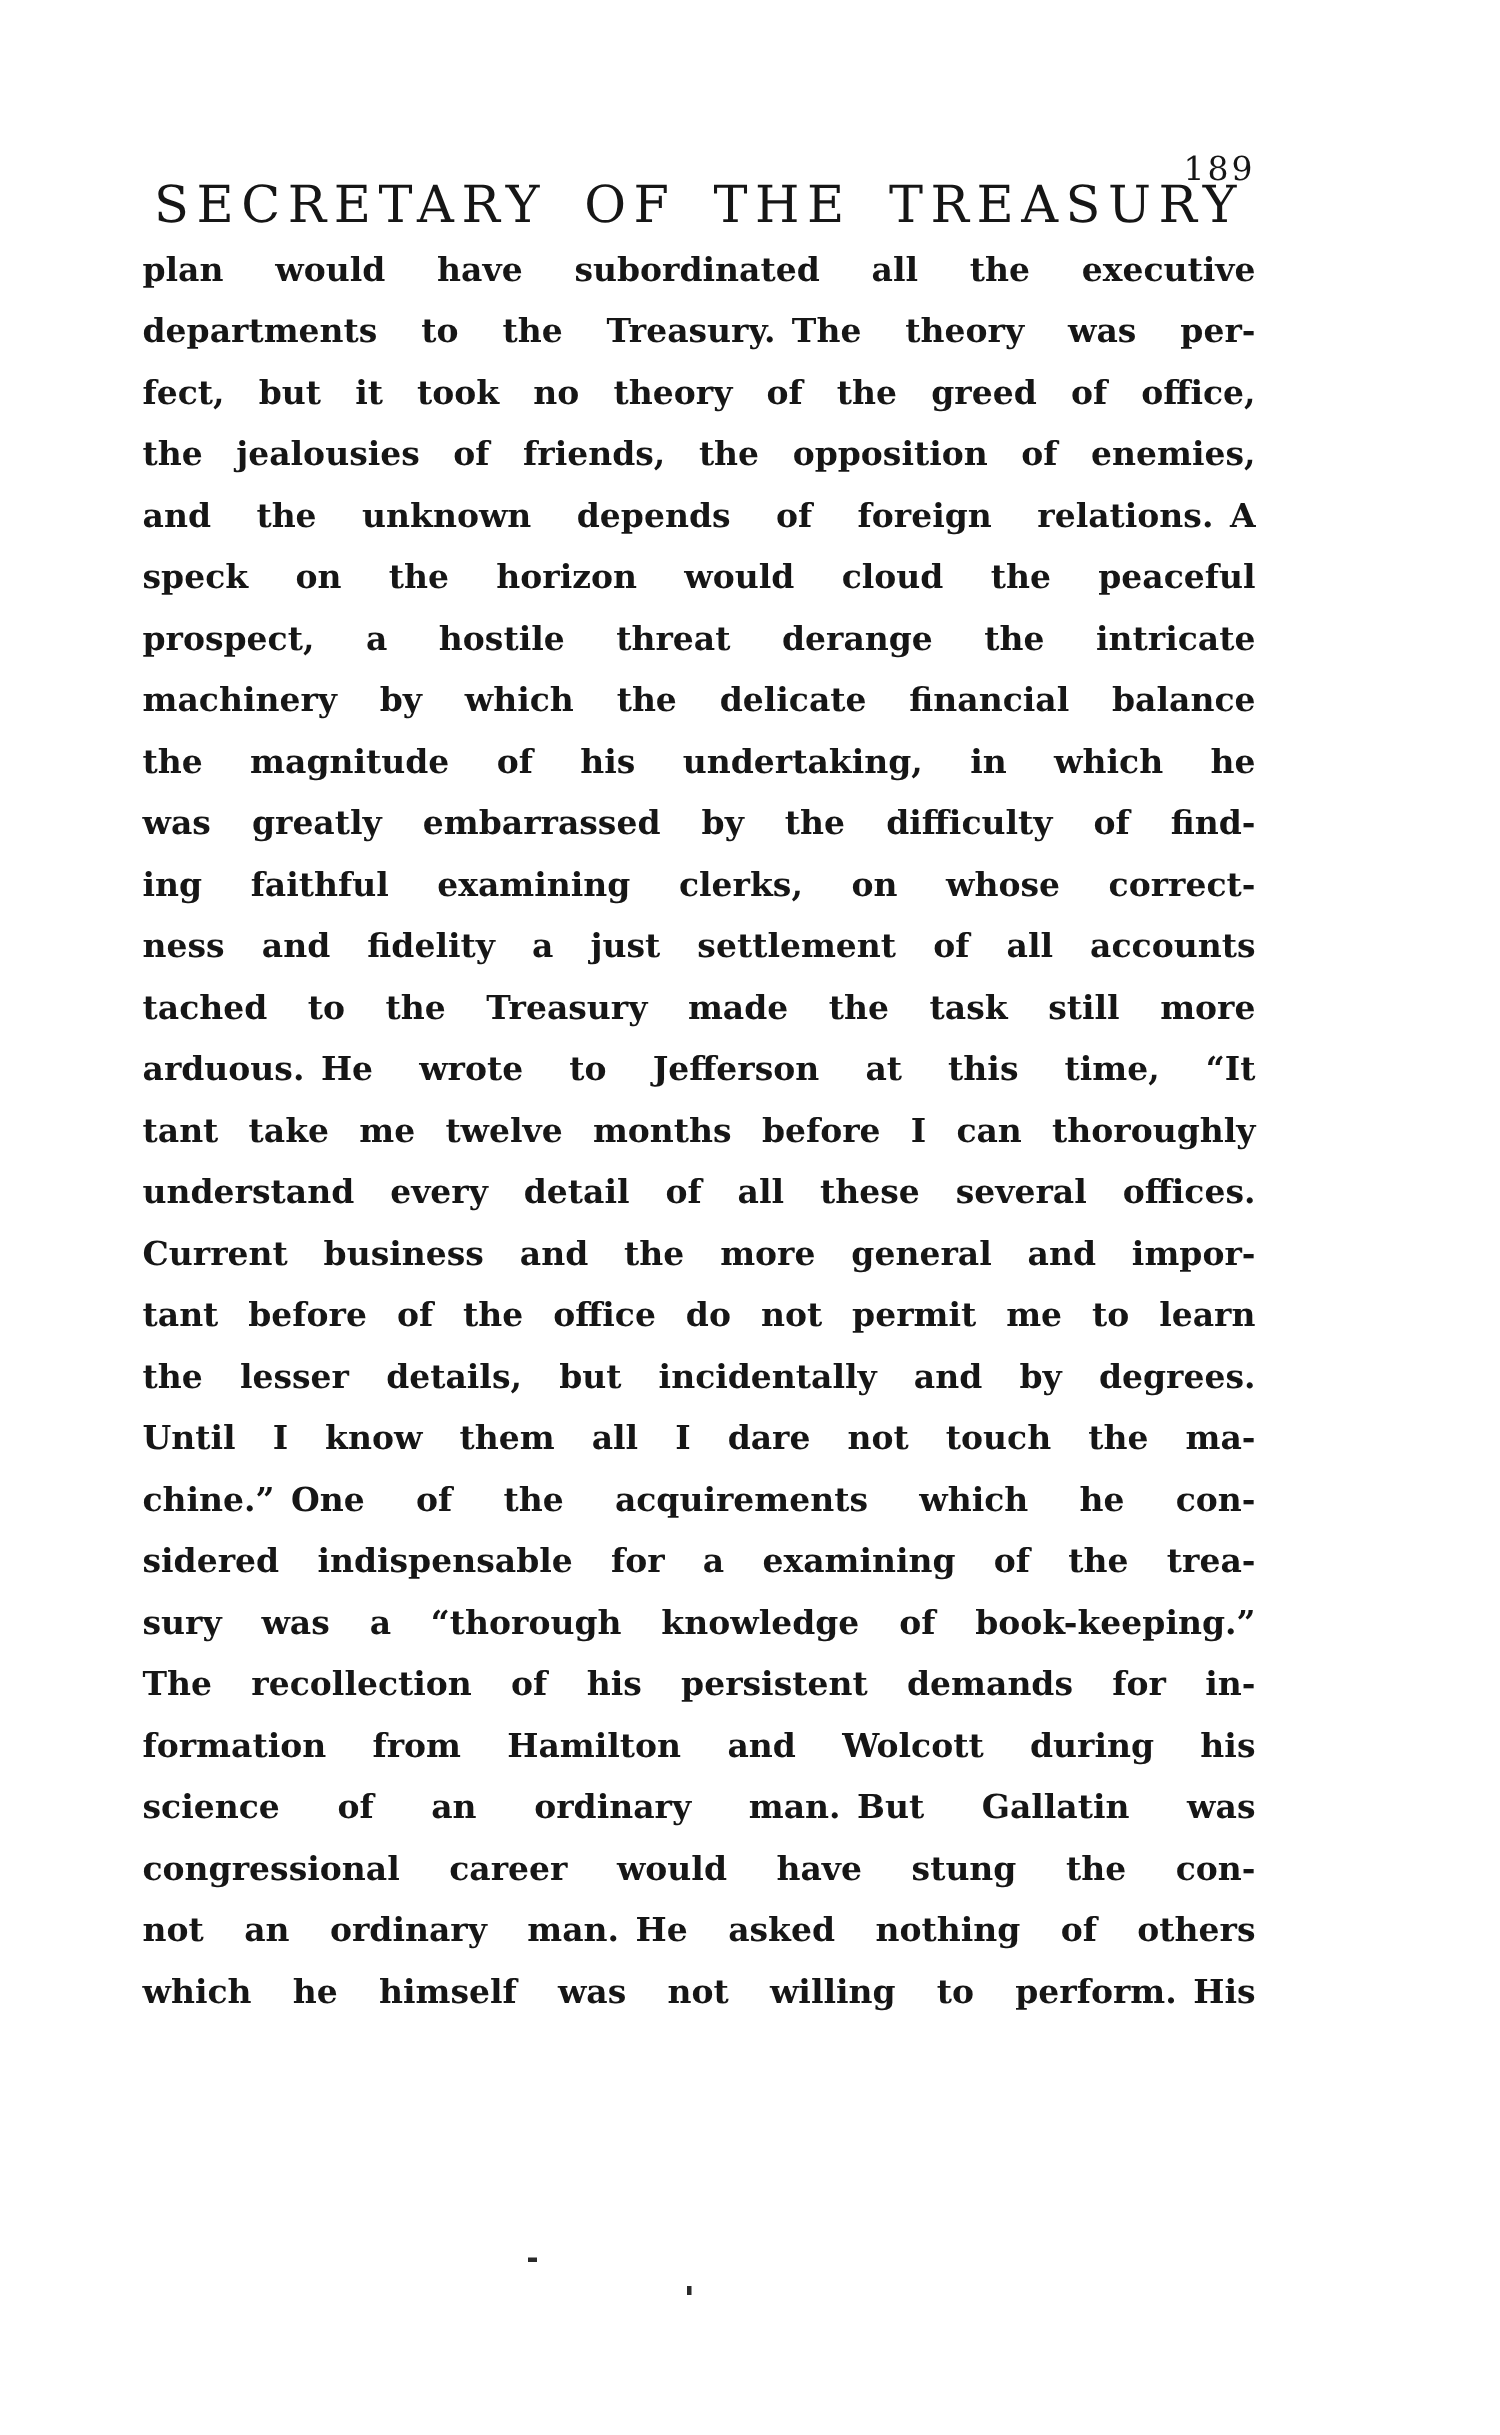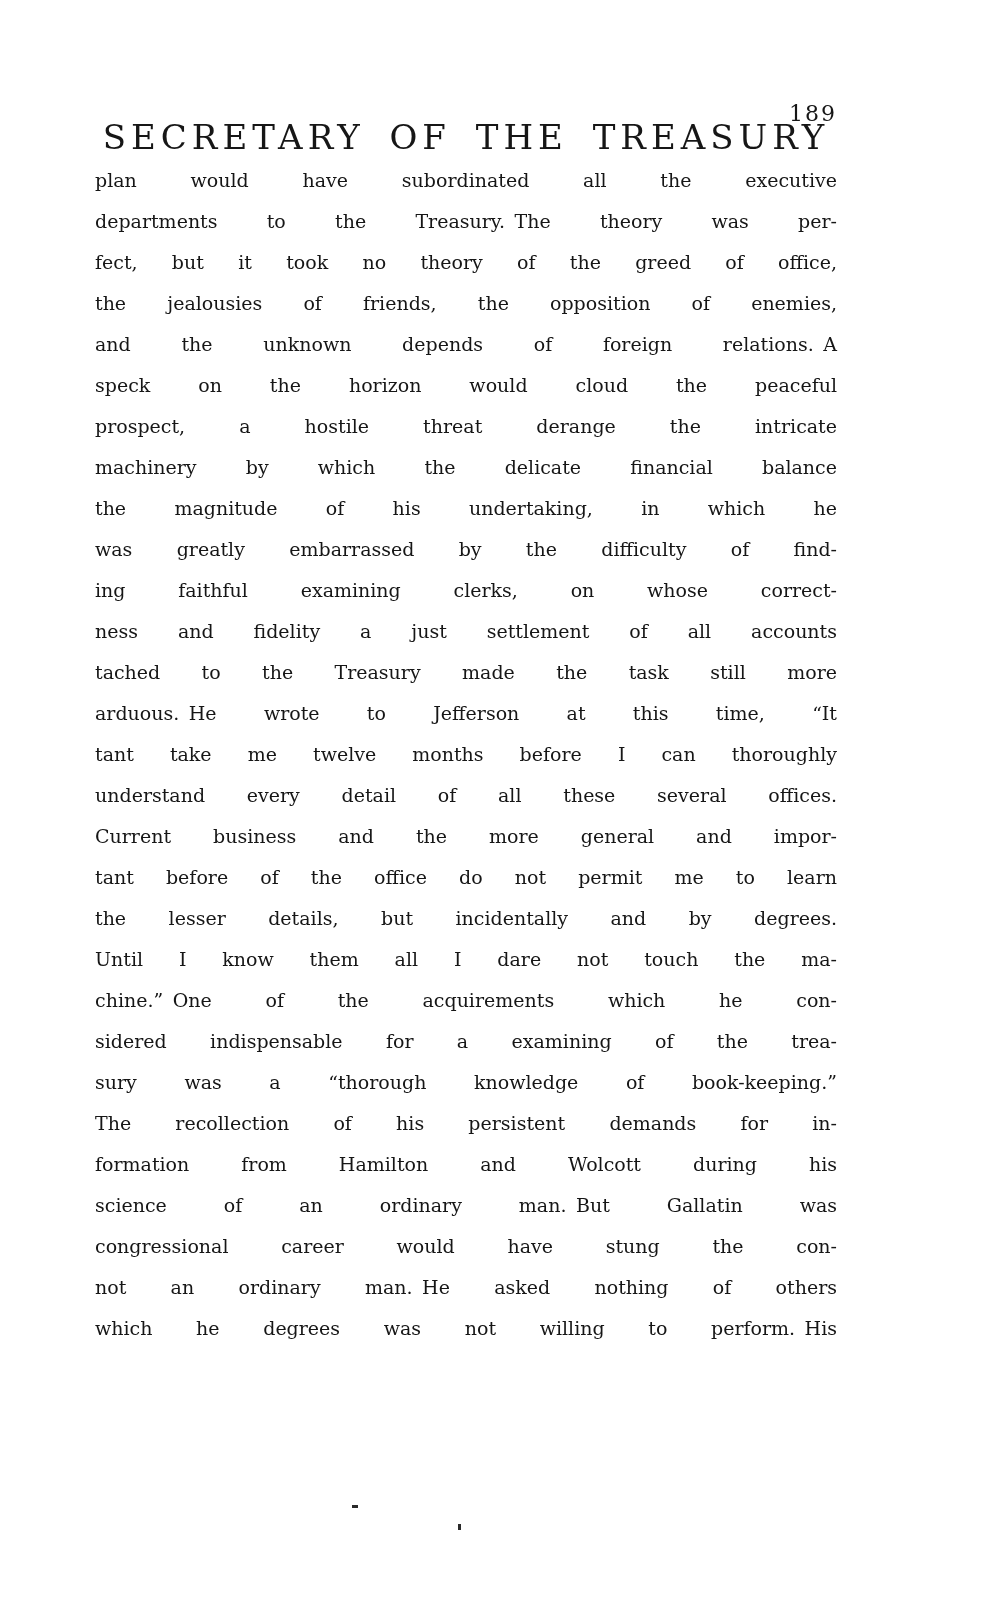--- a/index.html
+++ b/index.html
@@ -37,22 +37,23 @@
     right: 0;
     top: 0;
     font-size: 22px;
     letter-spacing: 2px;
   }
   .text-block {
     position: absolute;
     top: 160px;
     left: 95px;
     width: 742px;
-    font-size: 19px;
+    font-size: 22px;
     line-height: 41px;
+    font-weight: bold;
   }
   .line {
     text-align: justify;
     text-align-last: justify;
     height: 41px;
     white-space: nowrap;
   }
   
   .speck {
     position: absolute;
@@ -93,19 +94,19 @@
       <div class="line">the lesser details, but incidentally and by degrees.</div>
       <div class="line">Until I know them all I dare not touch the ma-</div>
       <div class="line">chine.” One of the acquirements which he con-</div>
       <div class="line">sidered indispensable for a examining of the trea-</div>
       <div class="line">sury was a “thorough knowledge of book-keeping.”</div>
       <div class="line">The recollection of his persistent demands for in-</div>
       <div class="line">formation from Hamilton and Wolcott during his</div>
       <div class="line">science of an ordinary man. But Gallatin was</div>
       <div class="line">congressional career would have stung the con-</div>
       <div class="line">not an ordinary man. He asked nothing of others</div>
-      <div class="line">which he degrees was not willing to perform. His</div>
+      <div class="line">which he himself was not willing to perform. His</div>
     </main>
 
   <div class="speck speck-1"></div>
   <div class="speck speck-2"></div>
 
 </div>
 
 </body></html>

